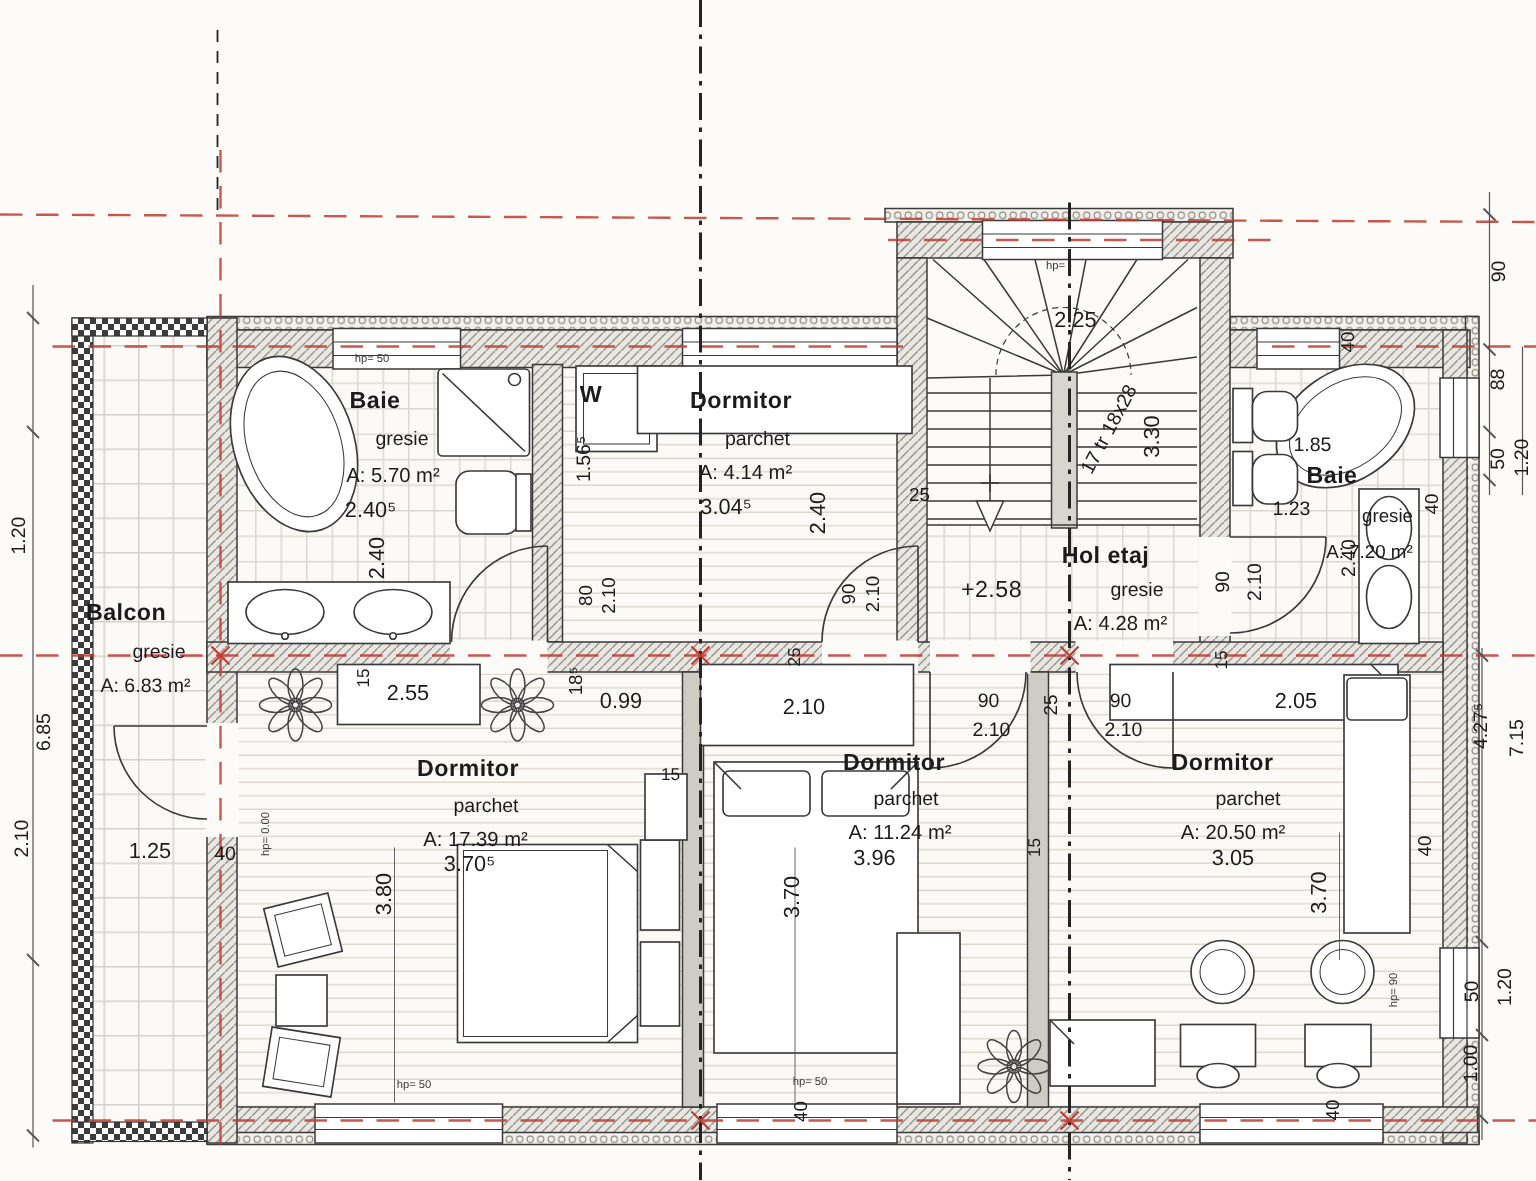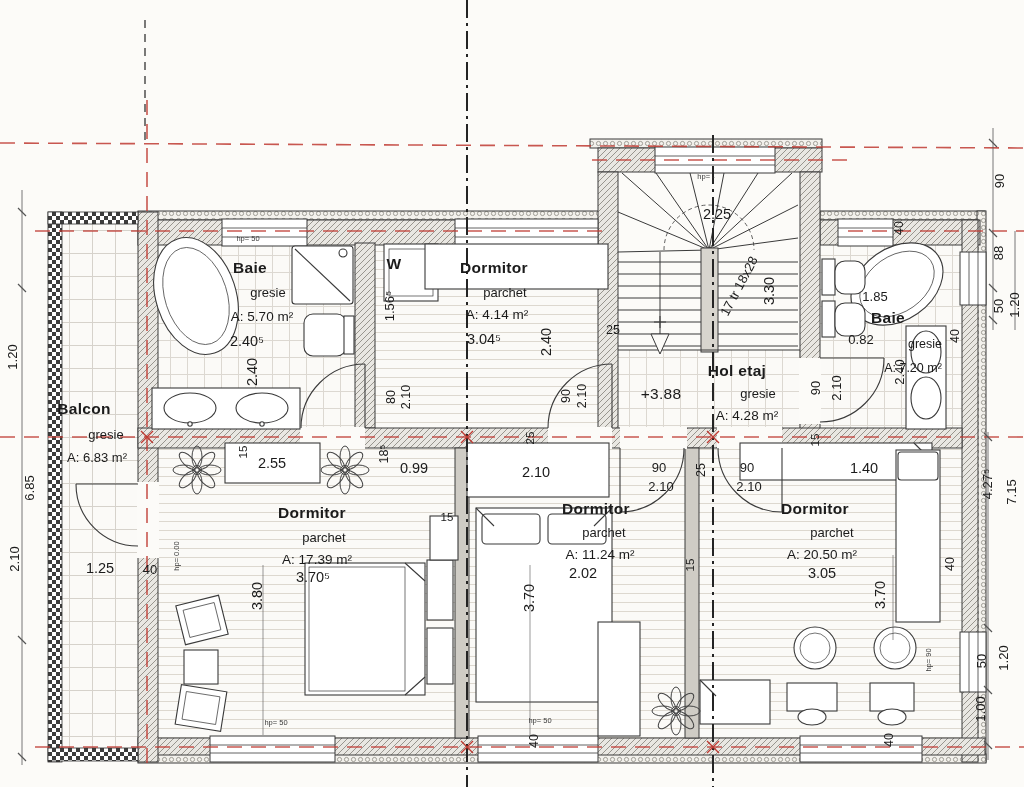--- a/index.html
+++ b/index.html
@@ -357,37 +357,37 @@
 <span class="lbl s12 v" style="left:582px;top:396px">2.10</span>
 
 <span class="lbl s14" style="left:717px;top:214px">2.25</span>
 <span class="lbl s13 r62" style="left:739px;top:286px">17 tr 18x28</span>
 <span class="lbl s14 v" style="left:769px;top:291px">3.30</span>
 <span class="lbl s12" style="left:613px;top:330px">25</span>
 <span class="lbl s7" style="left:706px;top:177px">hp= -</span>
 <span class="lbl s7" style="left:248px;top:239px">hp= 50</span>
 
 <span class="lbl s15 b" style="left:737px;top:371px">Hol etaj</span>
-<span class="lbl s15" style="left:661px;top:394px">+3.88</span>
+<span class="lbl s15" style="left:661px;top:394px">+2.58</span>
 <span class="lbl s13" style="left:758px;top:393px">gresie</span>
 <span class="lbl area" style="left:747px;top:416px">A: 4.28 m²</span>
 
 <span class="lbl s13" style="left:659px;top:467px">90</span>
 <span class="lbl s13" style="left:661px;top:486px">2.10</span>
 <span class="lbl s12 v" style="left:701px;top:470px">25</span>
 <span class="lbl s13" style="left:747px;top:467px">90</span>
 <span class="lbl s13" style="left:749px;top:486px">2.10</span>
 <span class="lbl s13 v" style="left:815px;top:388px">90</span>
 <span class="lbl s13 v" style="left:836px;top:388px">2.10</span>
 <span class="lbl s11 v" style="left:531px;top:438px">25</span>
 <span class="lbl s11 v" style="left:816px;top:440px">15</span>
 
 <span class="lbl s13" style="left:875px;top:296px">1.85</span>
 <span class="lbl s15 b" style="left:888px;top:318px">Baie</span>
-<span class="lbl s13" style="left:861px;top:339px">0.82</span>
+<span class="lbl s13" style="left:861px;top:339px">1.23</span>
 <span class="lbl s12" style="left:925px;top:344px">gresie</span>
 <span class="lbl s12" style="left:913px;top:368px">A: 7.20 m²</span>
 <span class="lbl s13 v" style="left:899px;top:372px">2.40</span>
 <span class="lbl s12 v" style="left:955px;top:336px">40</span>
 <span class="lbl s12 v" style="left:899px;top:228px">40</span>
 
 <span class="lbl s15 b" style="left:84px;top:409px">Balcon</span>
 <span class="lbl s13" style="left:106px;top:434px">gresie</span>
 <span class="lbl s13" style="left:97px;top:457px">A: 6.83 m²</span>
 <span class="lbl s14" style="left:100px;top:568px">1.25</span>
@@ -402,25 +402,25 @@
 <span class="lbl s13" style="left:324px;top:537px">parchet</span>
 <span class="lbl area" style="left:317px;top:560px">A: 17.39 m²</span>
 <span class="lbl s14" style="left:313px;top:577px">3.70⁵</span>
 <span class="lbl s14 v" style="left:257px;top:596px">3.80</span>
 <span class="lbl s11" style="left:447px;top:518px">15</span>
 
 <span class="lbl s14" style="left:536px;top:472px">2.10</span>
 <span class="lbl s15 b" style="left:596px;top:509px">Dormitor</span>
 <span class="lbl s13" style="left:604px;top:532px">parchet</span>
 <span class="lbl area" style="left:600px;top:555px">A: 11.24 m²</span>
-<span class="lbl s14" style="left:583px;top:573px">2.02</span>
+<span class="lbl s14" style="left:583px;top:573px">3.96</span>
 <span class="lbl s14 v" style="left:529px;top:598px">3.70</span>
 <span class="lbl s11 v" style="left:691px;top:565px">15</span>
 
-<span class="lbl s14" style="left:864px;top:468px">1.40</span>
+<span class="lbl s14" style="left:864px;top:468px">2.05</span>
 <span class="lbl s15 b" style="left:815px;top:509px">Dormitor</span>
 <span class="lbl s13" style="left:832px;top:532px">parchet</span>
 <span class="lbl area" style="left:822px;top:555px">A: 20.50 m²</span>
 <span class="lbl s14" style="left:822px;top:573px">3.05</span>
 <span class="lbl s14 v" style="left:880px;top:595px">3.70</span>
 <span class="lbl s12 v" style="left:950px;top:564px">40</span>
 
 <span class="lbl s7" style="left:276px;top:723px">hp= 50</span>
 <span class="lbl s7" style="left:540px;top:721px">hp= 50</span>
 <span class="lbl s7 v" style="left:929px;top:660px">hp= 90</span>

